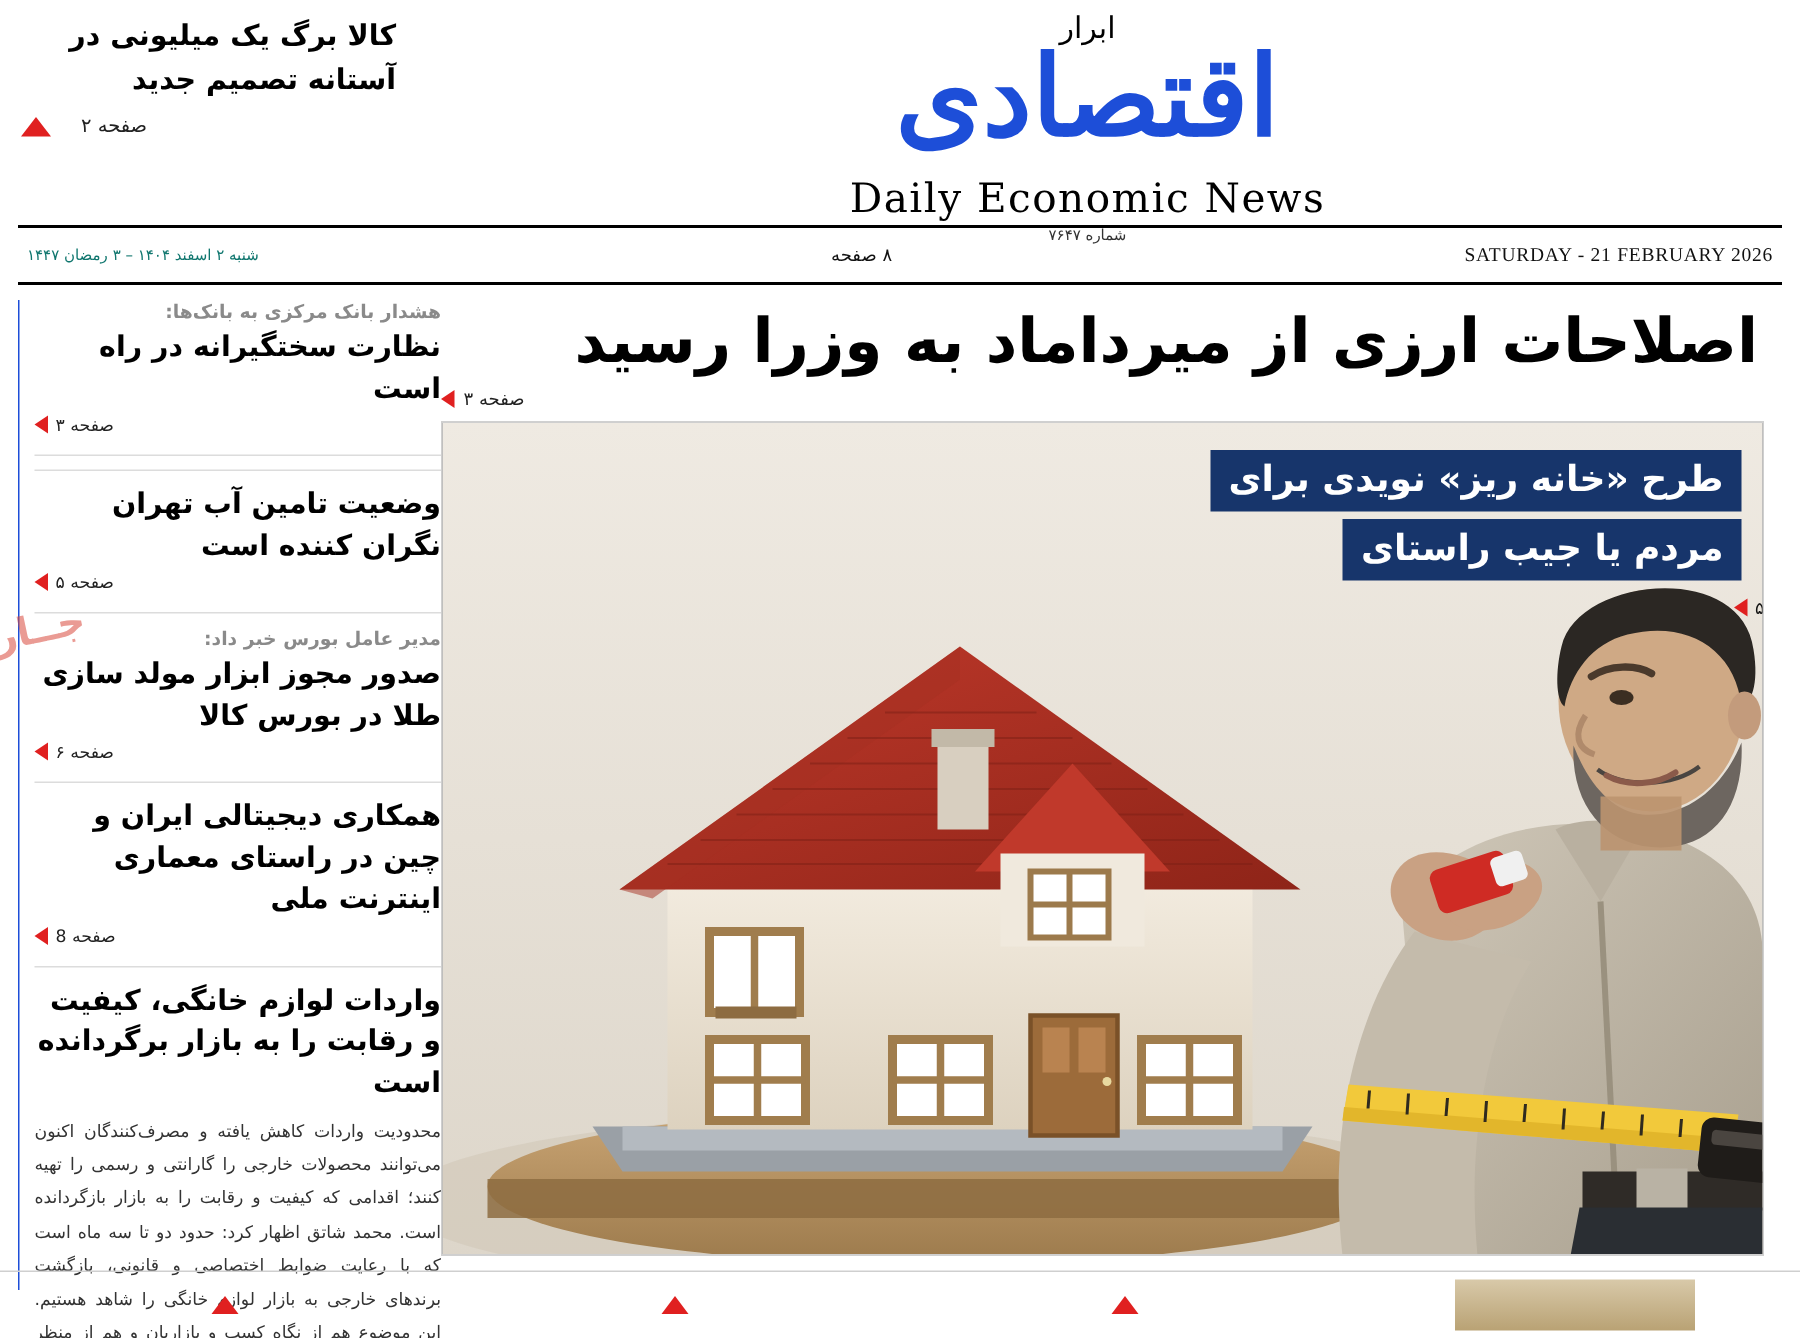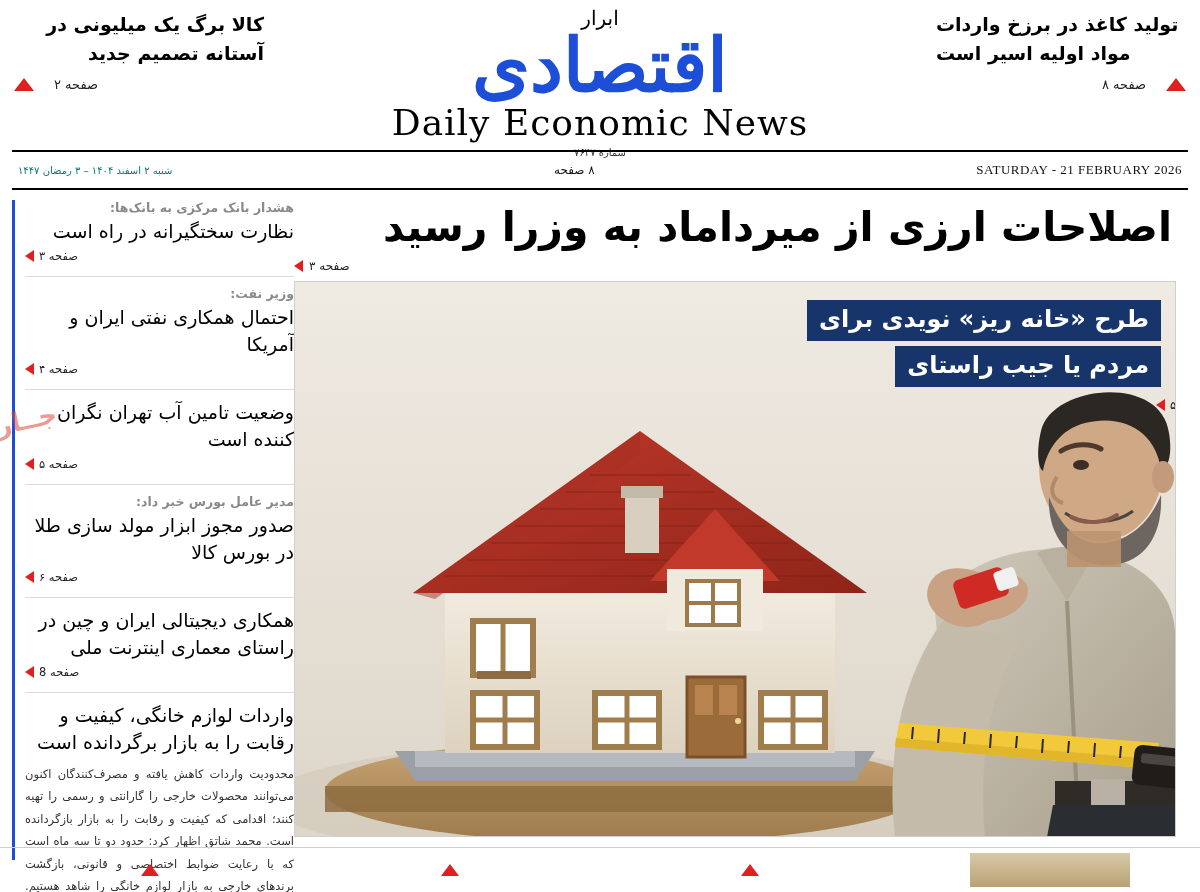--- a/index.html
+++ b/index.html
@@ -40,49 +40,49 @@
   .logo-fa{
     font-family:"DejaVu Serif","Liberation Serif",serif;
     font-size:74px;font-weight:bold;line-height:0.95;letter-spacing:-2px;
     color:#1d4ed8;
   }
   .logo-sub-ar{
     font-family:"DejaVu Serif",serif;font-size:20px;margin-top:-6px;color:#000;
   }
   .logo-en{
     font-family:"DejaVu Serif","Liberation Serif",serif;
-    font-size:36px;letter-spacing:1px;color:#000;margin-top:2px;font-weight:normal;
+    font-size:27px;letter-spacing:1px;color:#000;margin-top:17px;font-weight:normal;
   }
   .issue{
     font-size:10px;color:#333;margin-top:4px;direction:rtl;
   }
 
   
   .rulebar{position:relative;height:36px;border-top:2px solid #000;border-bottom:2px solid #000;margin:0 12px;}
   .rule-inner{display:flex;align-items:center;justify-content:space-between;height:100%;padding:0 6px;}
   .date-en{font-family:"Liberation Serif",serif;font-size:13px;letter-spacing:0.5px;color:#111;}
   .date-fa{font-size:10px;color:#0f766e;text-align:right;}
   .rule-mid{font-size:12px;color:#111;display:flex;align-items:center;gap:14px;}
   .price-badge{
     position:absolute;left:50%;transform:translateX(-50%);top:-26px;
     width:88px;height:64px;
   }
   .price-badge svg{display:block;}
 
   
   .content{display:flex;margin:10px 12px 0 12px;height:660px;}
-  .col-right{width:282px;padding-left:10px;box-sizing:border-box;border-left:3px solid #1d4ed8;}
+  .col-right{width:282px;padding-left:10px;box-sizing:border-box;border-left:1px solid #1d4ed8;}
   .col-main{flex:1;padding-right:12px;box-sizing:border-box;position:relative;}
 
   .brief{margin-bottom:13px;}
   .brief-kicker{
     font-size:12.5px;font-weight:bold;color:#8a8a8a;text-align:right;margin-bottom:3px;
   }
   .brief-title{
-    font-size:19px;font-weight:normal;line-height:1.45;color:#000;text-align:right;
+    font-size:19px;font-weight:bold;line-height:1.45;color:#000;text-align:right;
   }
   .brief-page{
     display:flex;align-items:center;justify-content:flex-end;gap:5px;
     font-size:11.5px;color:#222;margin-top:3px;
   }
   .dot-tri{
     width:0;height:0;border-top:6px solid transparent;border-bottom:6px solid transparent;
     border-right:9px solid #e02020;
   }
   .brief-sep{border:0;border-top:1px solid #dcdcdc;margin:9px 0;}
@@ -137,27 +137,20 @@
   .f-tri{width:0;height:0;border-left:9px solid transparent;border-right:9px solid transparent;border-bottom:12px solid #e02020;}
   .f-thumb{width:160px;height:34px;background:linear-gradient(180deg,#d8c9a9,#b9a274);}
 </style>
 </head>
 <body>
 
 <div class="page">
 
   <div class="masthead">
 
-    <div class="mh-side mh-left">
-      <div class="mh-headline">تولید کاغذ در برزخ واردات مواد اولیه اسیر است</div>
-      <div class="mh-page">
-        <span class="tri"></span>
-        <span>صفحه ۸</span>
-      </div>
-    </div>
 
     <div class="mh-center">
       <div class="logo-sub-ar">ابرار</div>
       <div class="logo-fa">اقتصادی</div>
       <div class="logo-en">Daily Economic News</div>
       <div class="issue">شماره ۷۶۴۷</div>
     </div>
 
     <div class="mh-side mh-right">
       <div class="mh-headline">کالا برگ یک میلیونی در آستانه تصمیم جدید</div>
@@ -346,28 +339,20 @@
       <div class="brief">
         <div class="brief-kicker">هشدار بانک مرکزی به بانک‌ها:</div>
         <div class="brief-title">نظارت سختگیرانه در راه است</div>
         <div class="brief-page">
           <span>صفحه ۳</span>
           <span class="dot-tri"></span>
         </div>
       </div>
       <hr class="brief-sep">
 
-      <div class="brief">
-        <div class="brief-kicker">وزیر نفت:</div>
-        <div class="brief-title">احتمال همکاری نفتی ایران و آمریکا</div>
-        <div class="brief-page">
-          <span>صفحه ۴</span>
-          <span class="dot-tri"></span>
-        </div>
-      </div>
       <hr class="brief-sep">
 
       <div class="brief">
         <div class="brief-title">وضعیت تامین آب تهران نگران کننده است</div>
         <div class="brief-page">
           <span>صفحه ۵</span>
           <span class="dot-tri"></span>
         </div>
       </div>
       <hr class="brief-sep">

